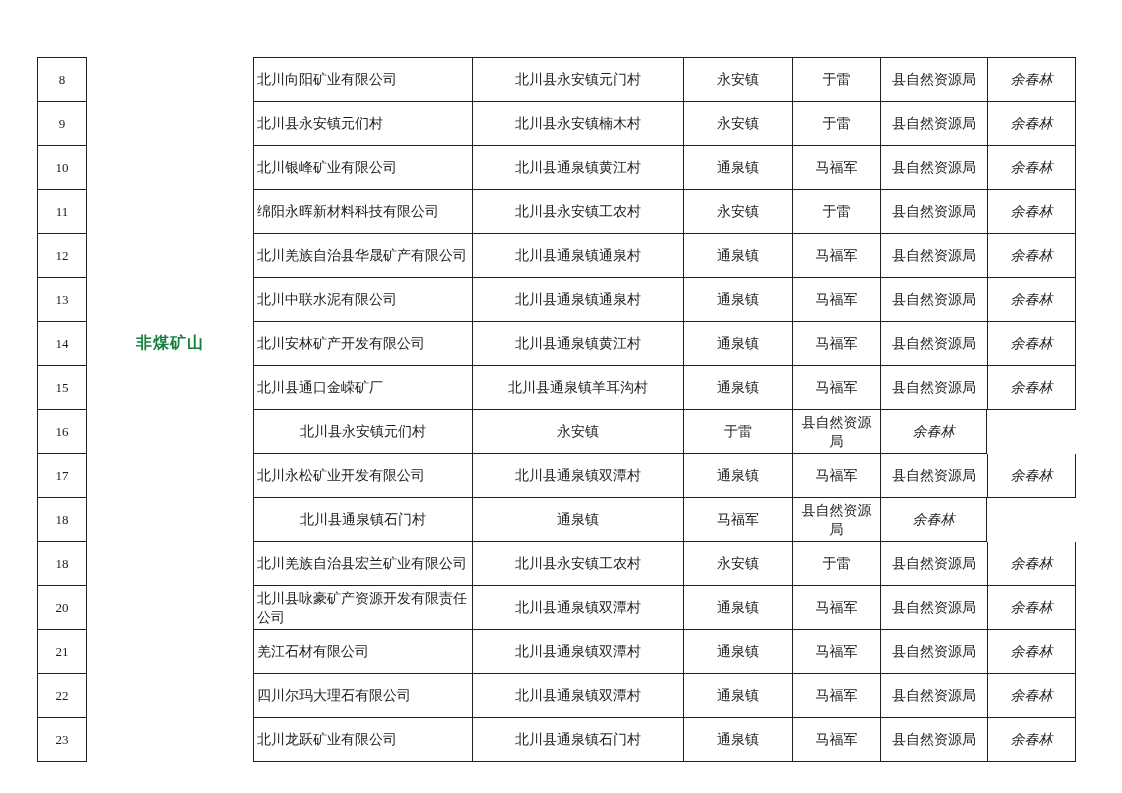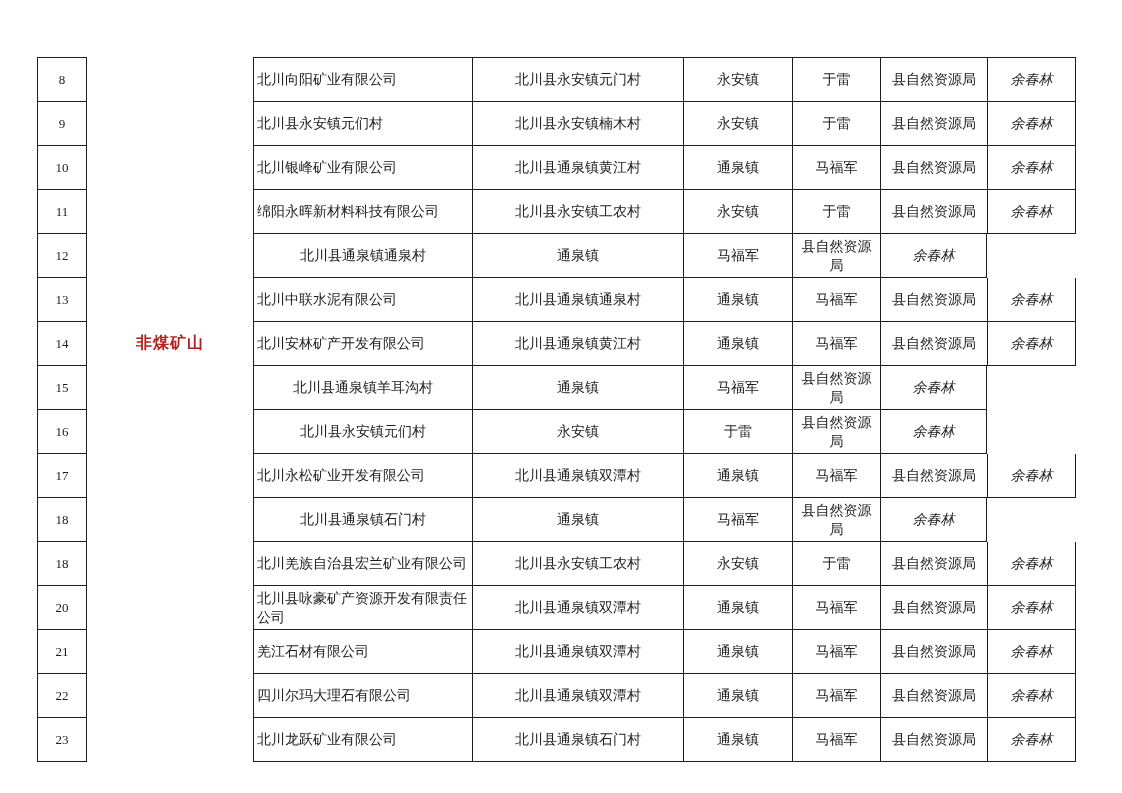--- a/index.html
+++ b/index.html
@@ -49,21 +49,21 @@
     left: 0;
     top: 264px;          
     width: 100%;
     height: 44px;
     display: flex;
     align-items: center;
     justify-content: center;
     font-weight: bold;
     font-size: 16px;
     letter-spacing: 1px;
-    color: #b91c1c;
+    color: #15803d;
   }
   
   .main-table {
     position: absolute;
     left: 253px;
     top: 57px;
     width: 823px;
     border-top: 1.5px solid #1f1f1f;
     box-sizing: border-box;
   }
@@ -150,20 +150,21 @@
     </div>
       <div class="main-row">
       <div class="cell company">绵阳永晖新材料科技有限公司</div>
       <div class="cell address">北川县永安镇工农村</div>
       <div class="cell town">永安镇</div>
       <div class="cell person">于雷</div>
       <div class="cell dept">县自然资源局</div>
       <div class="cell contact">余春林</div>
     </div>
       <div class="main-row">
+      <div class="cell company">北川羌族自治县华晟矿产有限公司</div>
       <div class="cell address">北川县通泉镇通泉村</div>
       <div class="cell town">通泉镇</div>
       <div class="cell person">马福军</div>
       <div class="cell dept">县自然资源局</div>
       <div class="cell contact">余春林</div>
     </div>
       <div class="main-row">
       <div class="cell company">北川中联水泥有限公司</div>
       <div class="cell address">北川县通泉镇通泉村</div>
       <div class="cell town">通泉镇</div>
@@ -173,20 +174,21 @@
     </div>
       <div class="main-row">
       <div class="cell company">北川安林矿产开发有限公司</div>
       <div class="cell address">北川县通泉镇黄江村</div>
       <div class="cell town">通泉镇</div>
       <div class="cell person">马福军</div>
       <div class="cell dept">县自然资源局</div>
       <div class="cell contact">余春林</div>
     </div>
       <div class="main-row">
+      <div class="cell company">北川县通口金嵘矿厂</div>
       <div class="cell address">北川县通泉镇羊耳沟村</div>
       <div class="cell town">通泉镇</div>
       <div class="cell person">马福军</div>
       <div class="cell dept">县自然资源局</div>
       <div class="cell contact">余春林</div>
     </div>
       <div class="main-row">
       <div class="cell address">北川县永安镇元们村</div>
       <div class="cell town">永安镇</div>
       <div class="cell person">于雷</div>

